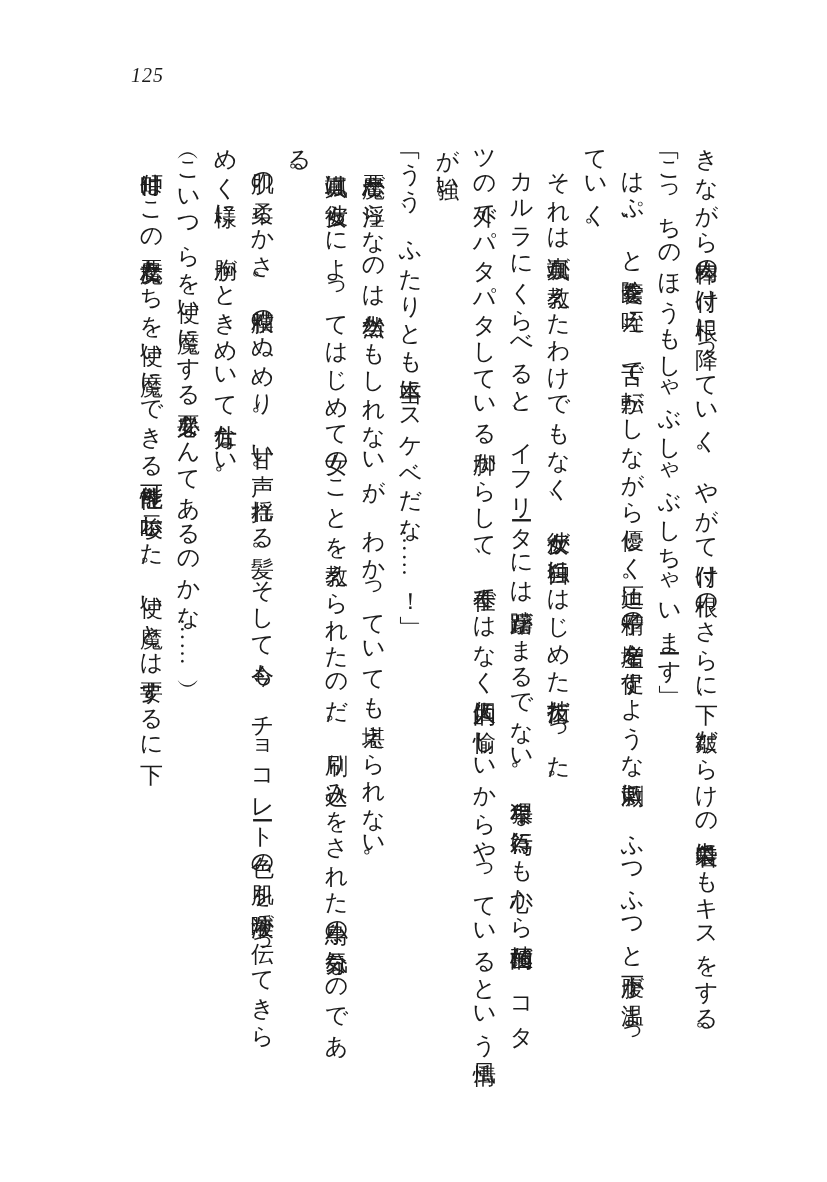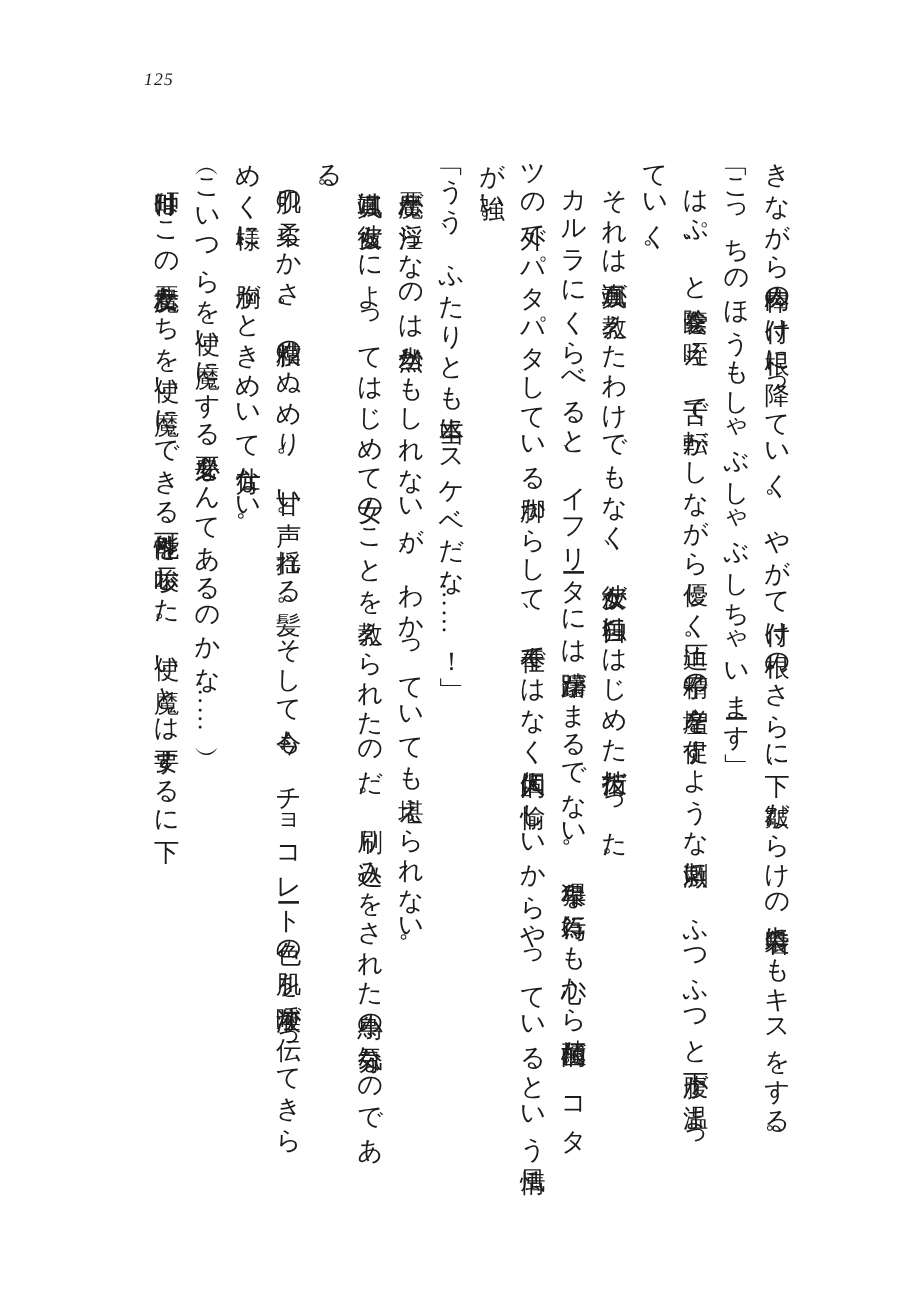--- a/index.html
+++ b/index.html
@@ -19,21 +19,21 @@
     left: 0;
     top: 0;
     width: 827px;
     height: 1182px;
     background: #ffffff;
   }
   .page-number {
     position: absolute;
     top: 64px;
     left: 131px;
-    font-size: 16px;
+    font-size: 20px;
     font-style: italic;
     color: #1c1c1c;
     letter-spacing: 1px;
     font-family: "Liberation Serif", "DejaVu Serif", serif;
   }
   .text-block {
     position: absolute;
     top: 133px;
     right: 102px;
     width: 630px;

